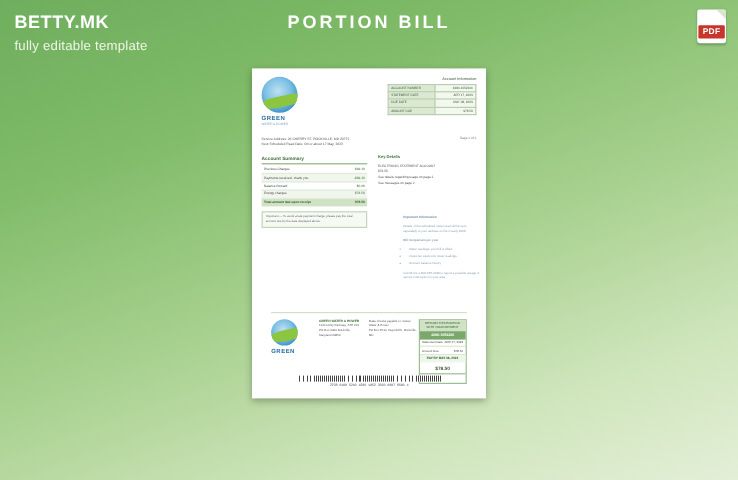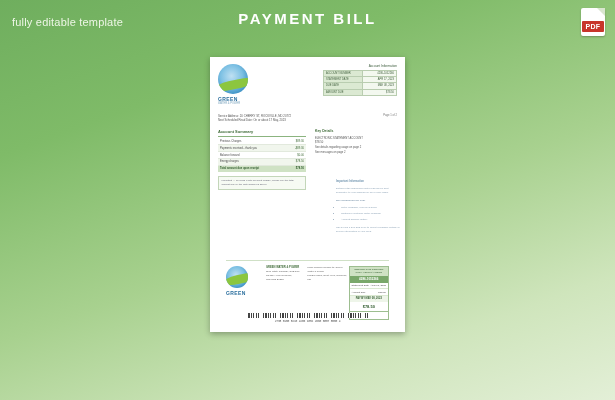--- a/index.html
+++ b/index.html
@@ -114,24 +114,25 @@
   .barline{
     display:inline-block;width:120px;height:5px;
     background:repeating-linear-gradient(90deg,#444 0 .6px,#fff .6px 1.4px,#444 1.4px 2.2px,#fff 2.2px 3.4px);
     margin-bottom:1px;
   }
 </style>
 </head>
 <body>
 
 <div class="brand">
+  <div class="brand-name">BETTY.MK</div>
   <div class="brand-sub">fully editable template</div>
 </div>
 
-<div class="page-title">PAYMENT BILL</div>
+<div class="page-title">PORTION BILL</div>
 
 <div class="filetypes">
   <div class="ft pdf">
     <div class="sheet"></div>
     <div class="fold"></div>
     <div class="tag">PDF</div>
   </div>
 
 </div>
 

